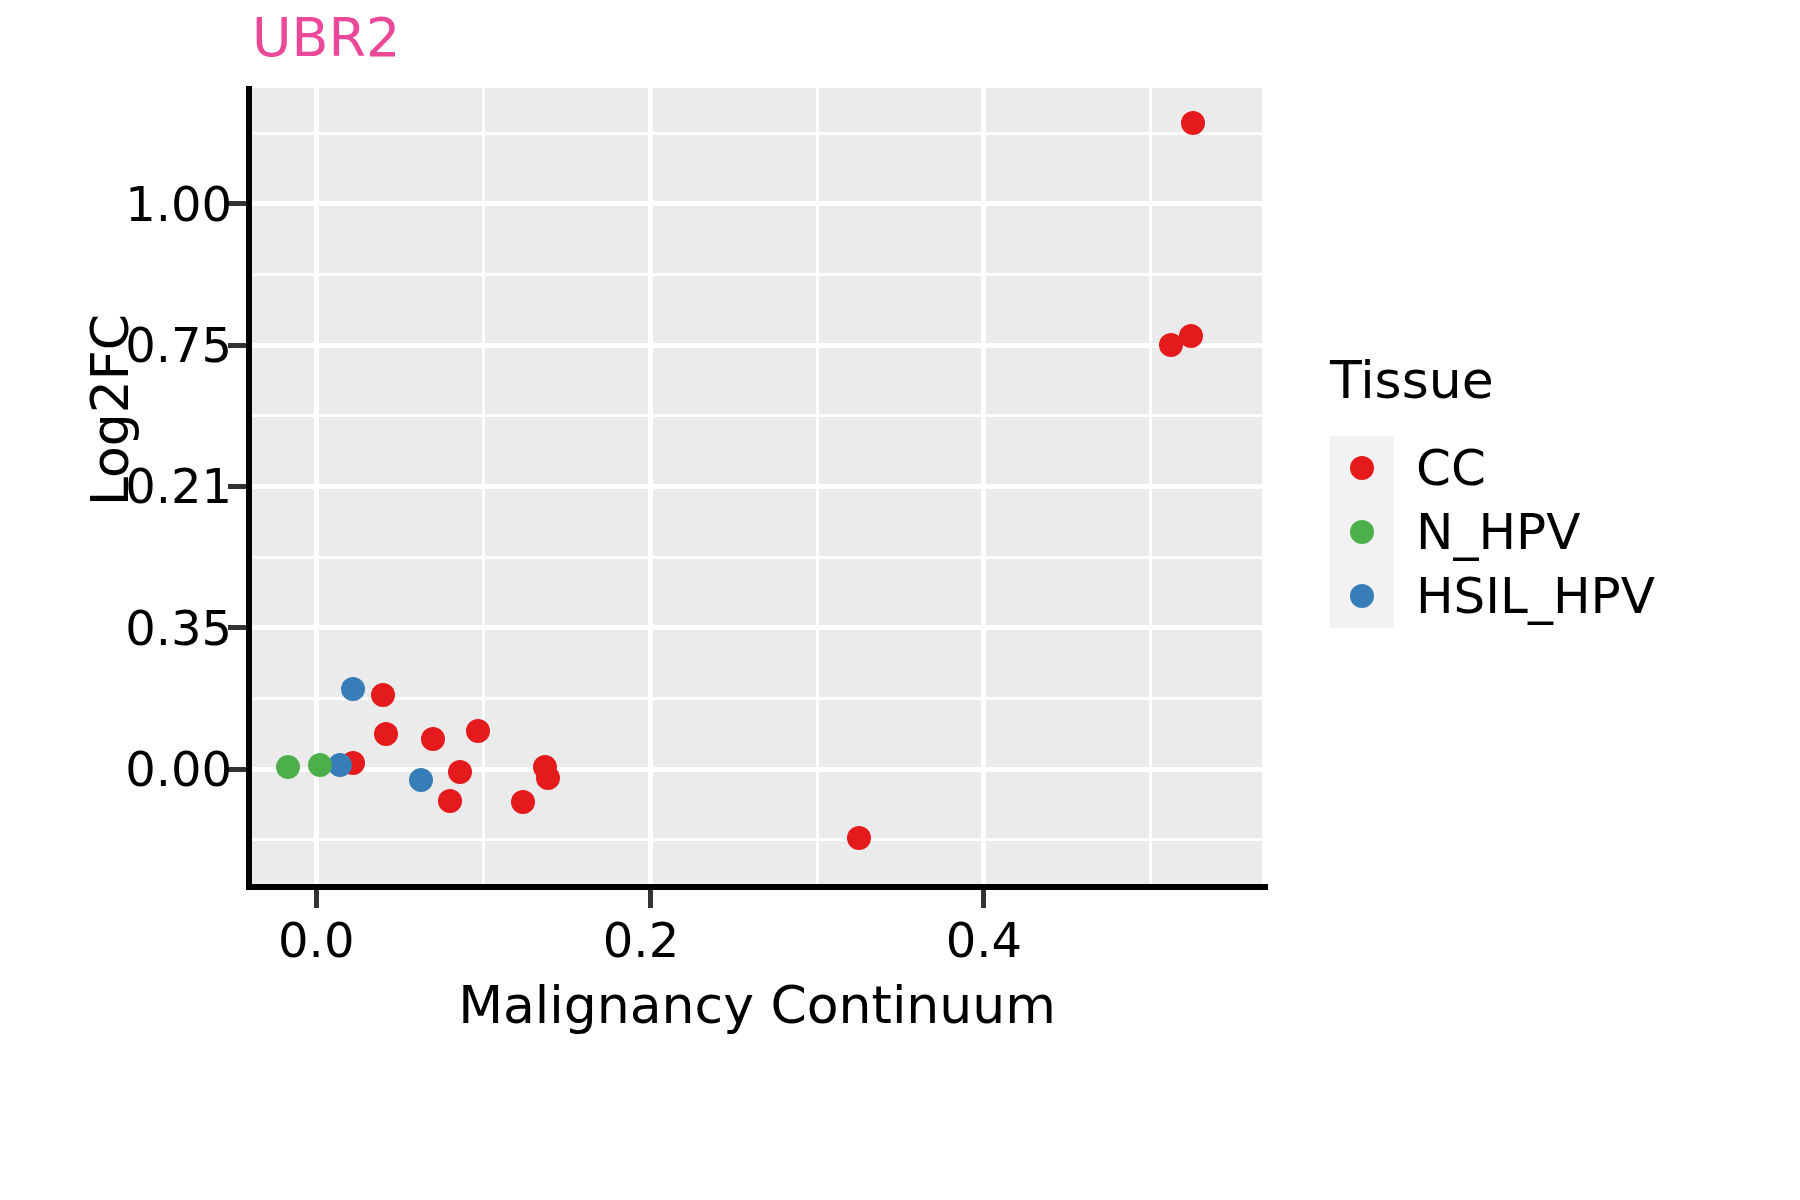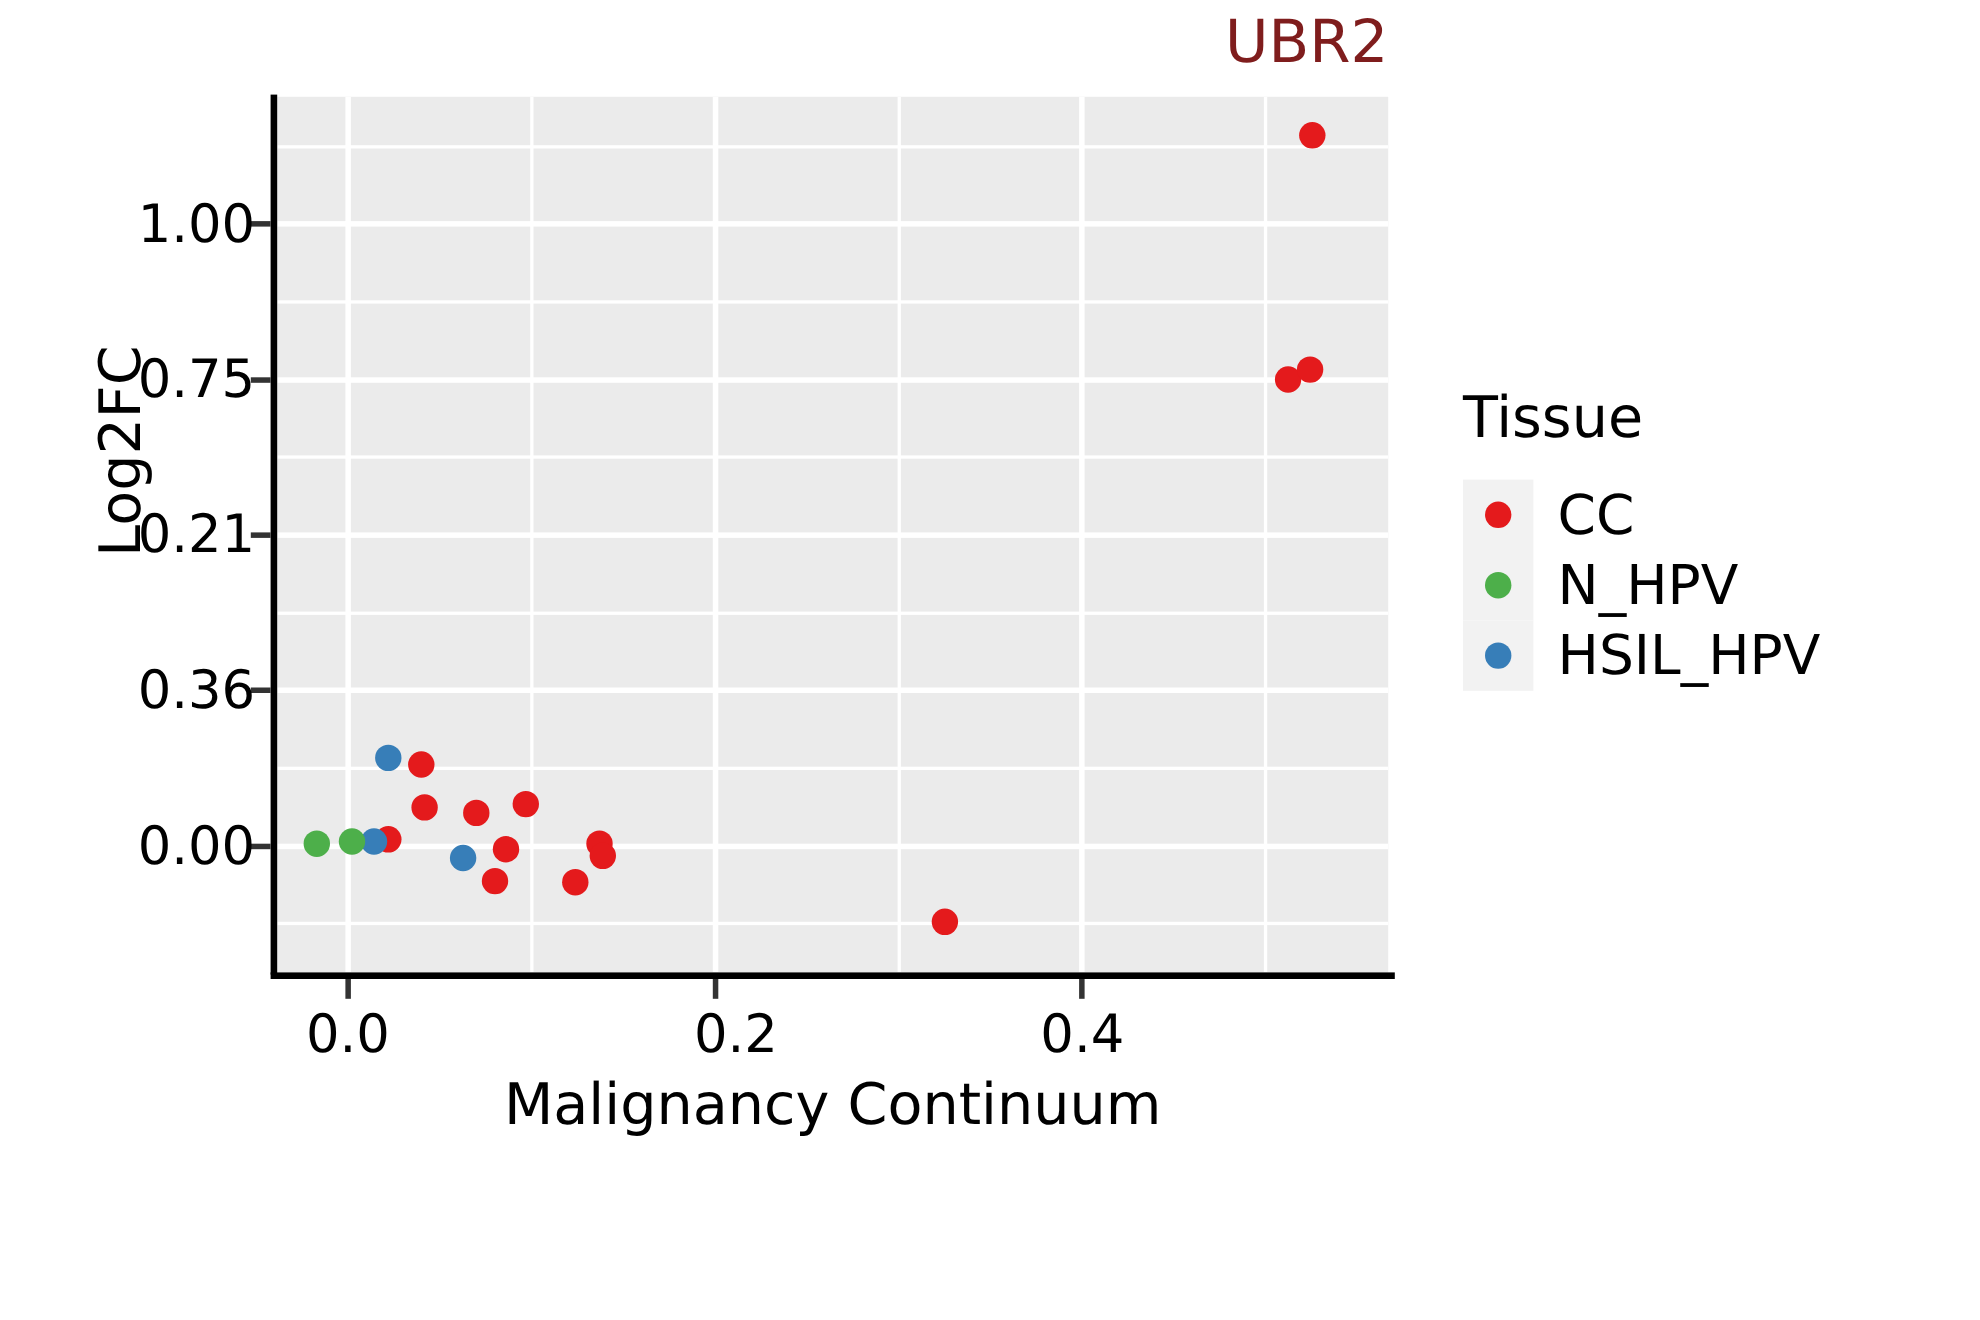--- a/index.html
+++ b/index.html
@@ -18,23 +18,23 @@
     width: 1800px;
     height: 1200px;
     background: #ffffff;
   }
   
   #chart-title {
     position: absolute;
     left: 252px;
     top: 8px;
     width: 1010px;
-    text-align: right;
+    text-align: left;
     font-size: 54px;
-    color: #7f1d1d;
+    color: #ec4899;
     font-family: "DejaVu Sans", "Liberation Sans", sans-serif;
     line-height: 1.1;
     white-space: nowrap;
   }
   
   #plot-panel {
     position: absolute;
     left: 252px;
     top: 88px;
     width: 1010px;
@@ -230,33 +230,33 @@
       </div>
   </div>
 
   <div id="y-axis-line"></div>
   <div id="x-axis-line"></div>
 
   <div id="y-ticks">
       <div class="tick-mark-y" style="top: 766.526px;"></div>
       <div class="tick-label-y" style="top: 769.026px;">0.00</div>
       <div class="tick-mark-y" style="top: 625.211px;"></div>
-      <div class="tick-label-y" style="top: 627.711px;">0.36</div>
+      <div class="tick-label-y" style="top: 627.711px;">0.35</div>
       <div class="tick-mark-y" style="top: 483.896px;"></div>
       <div class="tick-label-y" style="top: 486.396px;">0.21</div>
       <div class="tick-mark-y" style="top: 342.581px;"></div>
       <div class="tick-label-y" style="top: 345.081px;">0.75</div>
       <div class="tick-mark-y" style="top: 201.265px;"></div>
       <div class="tick-label-y" style="top: 203.765px;">1.00</div>
     </div>
   <div id="x-ticks">
       <div class="tick-mark-x" style="left: 313.762px;"></div>
       <div class="tick-label-x" style="left: 316.262px; text-align: right;">0.0</div>
       <div class="tick-mark-x" style="left: 647.591px;"></div>
-      <div class="tick-label-x" style="left: 669px;">0.2</div>
+      <div class="tick-label-x" style="left: 641px;">0.2</div>
       <div class="tick-mark-x" style="left: 981.42px;"></div>
       <div class="tick-label-x" style="left: 983.92px; text-align: center;">0.4</div>
     </div>
 
   <div id="x-axis-title">Malignancy Continuum</div>
   <div id="y-axis-title">Log2FC</div>
 
   <div id="legend">
     <div id="legend-title">Tissue</div>
     <div id="legend-items">

